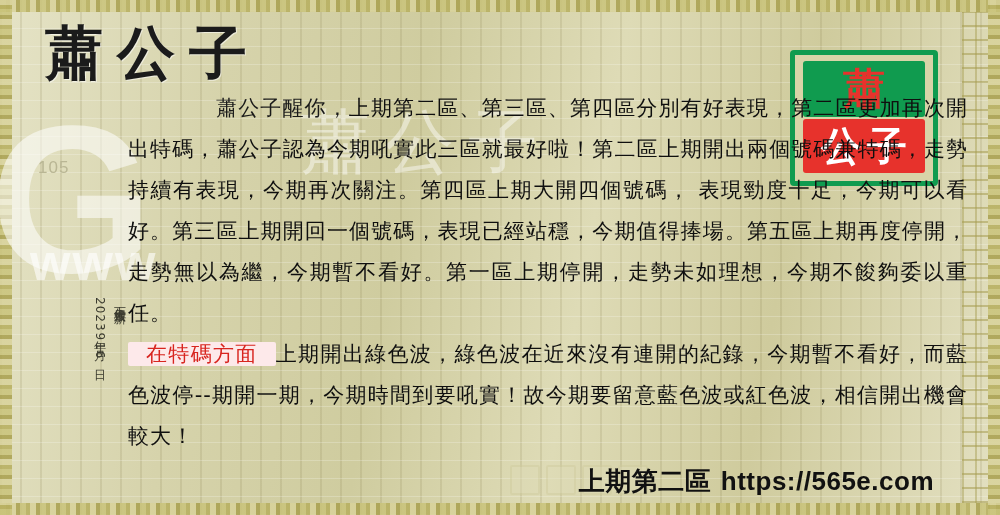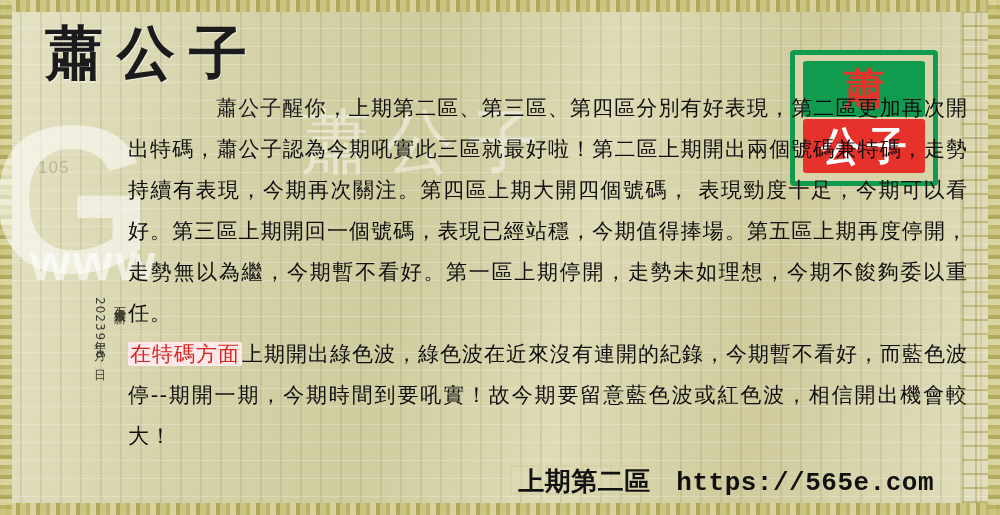--- a/index.html
+++ b/index.html
@@ -92,37 +92,37 @@
   
   .body-text{
     position:absolute;left:128px;top:88px;width:840px;
     font-family:"DejaVu Sans", sans-serif;
     font-size:21px;color:#0f0f0f;line-height:41px;letter-spacing:1px;
     text-align:justify;
   }
   .body-text p{margin:0;}
   .indent{display:inline-block;width:88px;}
   .hl{
-    color:#d8251f;background:#fde9ea;padding:0 2px;border-radius:2px;
+    color:#d8251f;background:#fde9ea;padding:0 18px;border-radius:2px;
   }
   .hl2{color:#1a1a1a;}
   
   .footer{
     position:absolute;left:0;bottom:14px;width:1000px;height:48px;
   }
   .footer-blocks{
     position:absolute;left:510px;bottom:6px;display:flex;gap:6px;opacity:.45;
   }
   .fb{width:26px;height:26px;border:2px solid #cfcb9d;background:#dedbb6;border-radius:2px;}
   .footer-url{
     position:absolute;right:66px;bottom:2px;
     font-family:"DejaVu Sans",sans-serif;font-weight:700;font-size:26px;color:#111;
     letter-spacing:.5px;white-space:nowrap;
   }
-  .footer-url .site{font-family:Liberation Mono, monospace;margin-left:16px;}
+  .footer-url .site{font-family:Liberation Sans, sans-serif;}
 </style>
 </head>
 <body>
 
 <div class="page">
 
   <div class="border-strip bs-top"></div>
   <div class="border-strip bs-bottom"></div>
   <div class="bs-left border-strip"></div>
   <div class="bs-right border-strip"></div>

